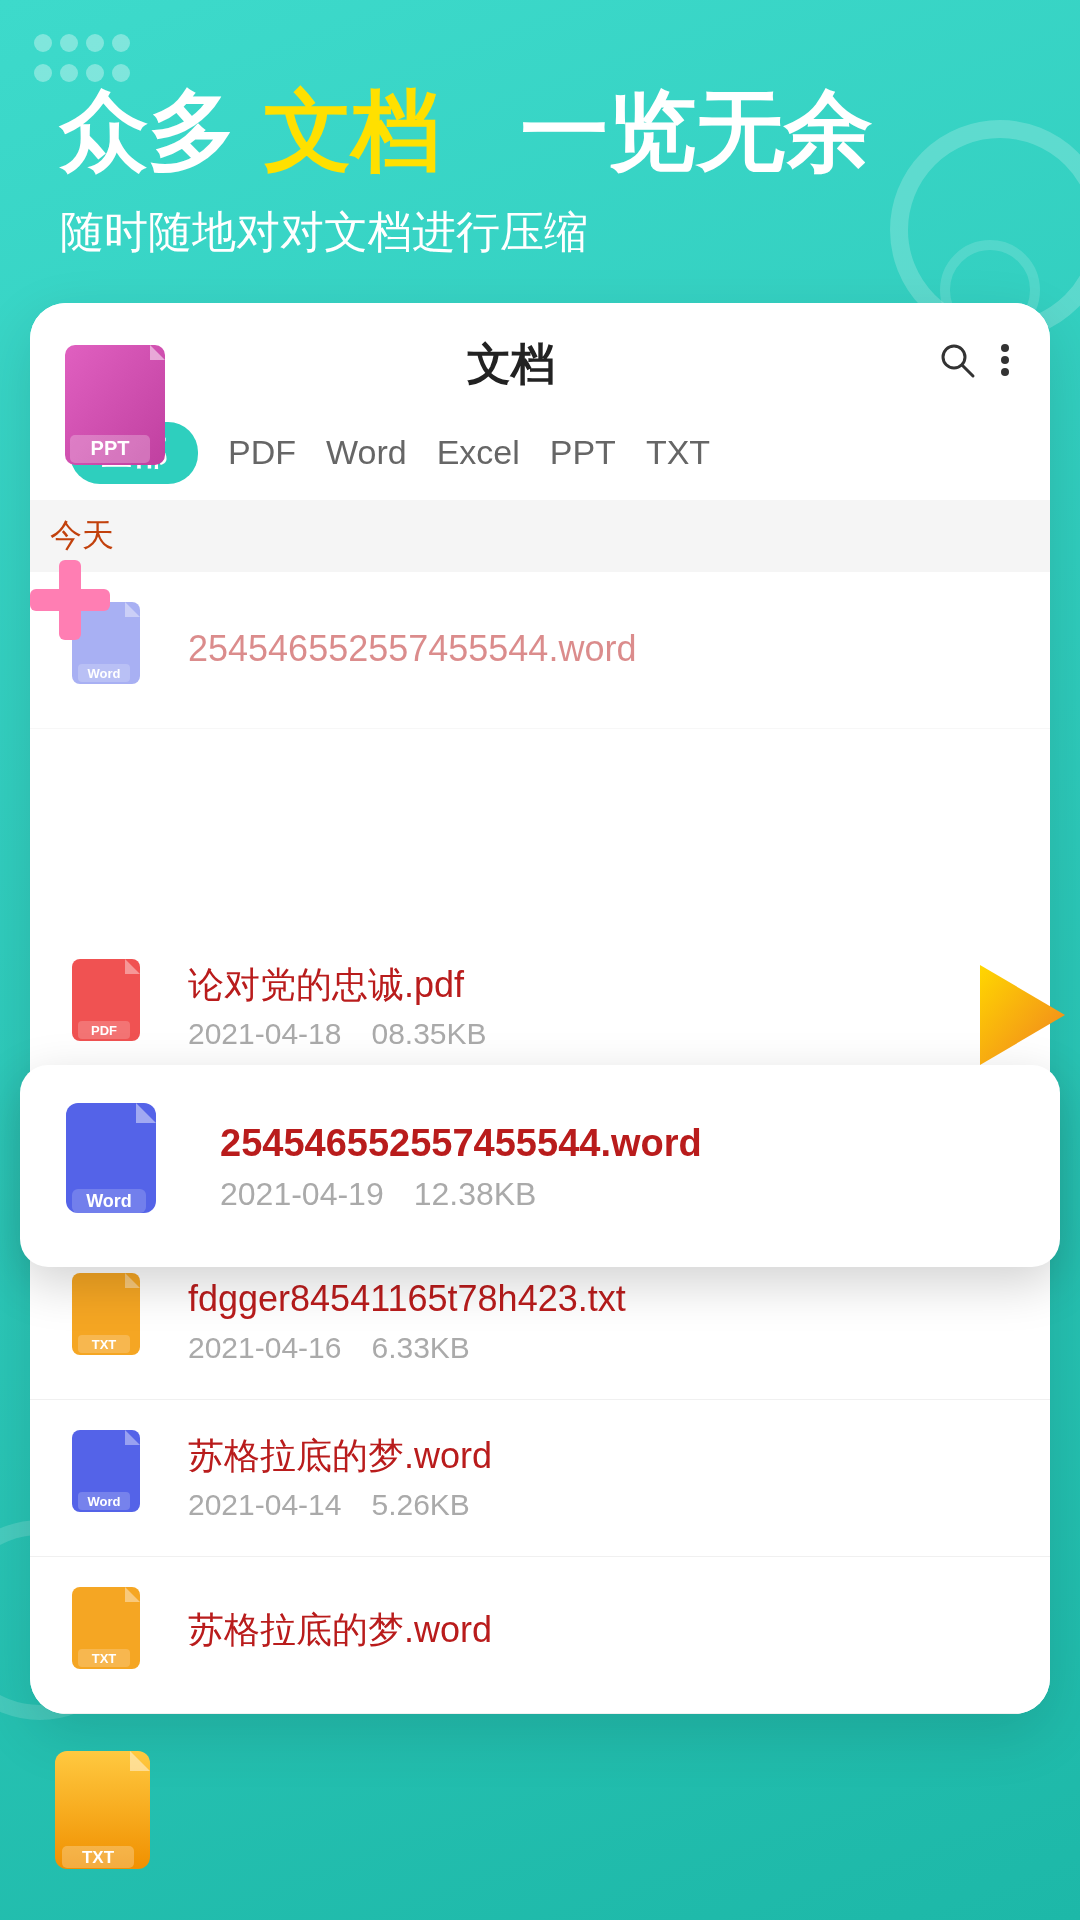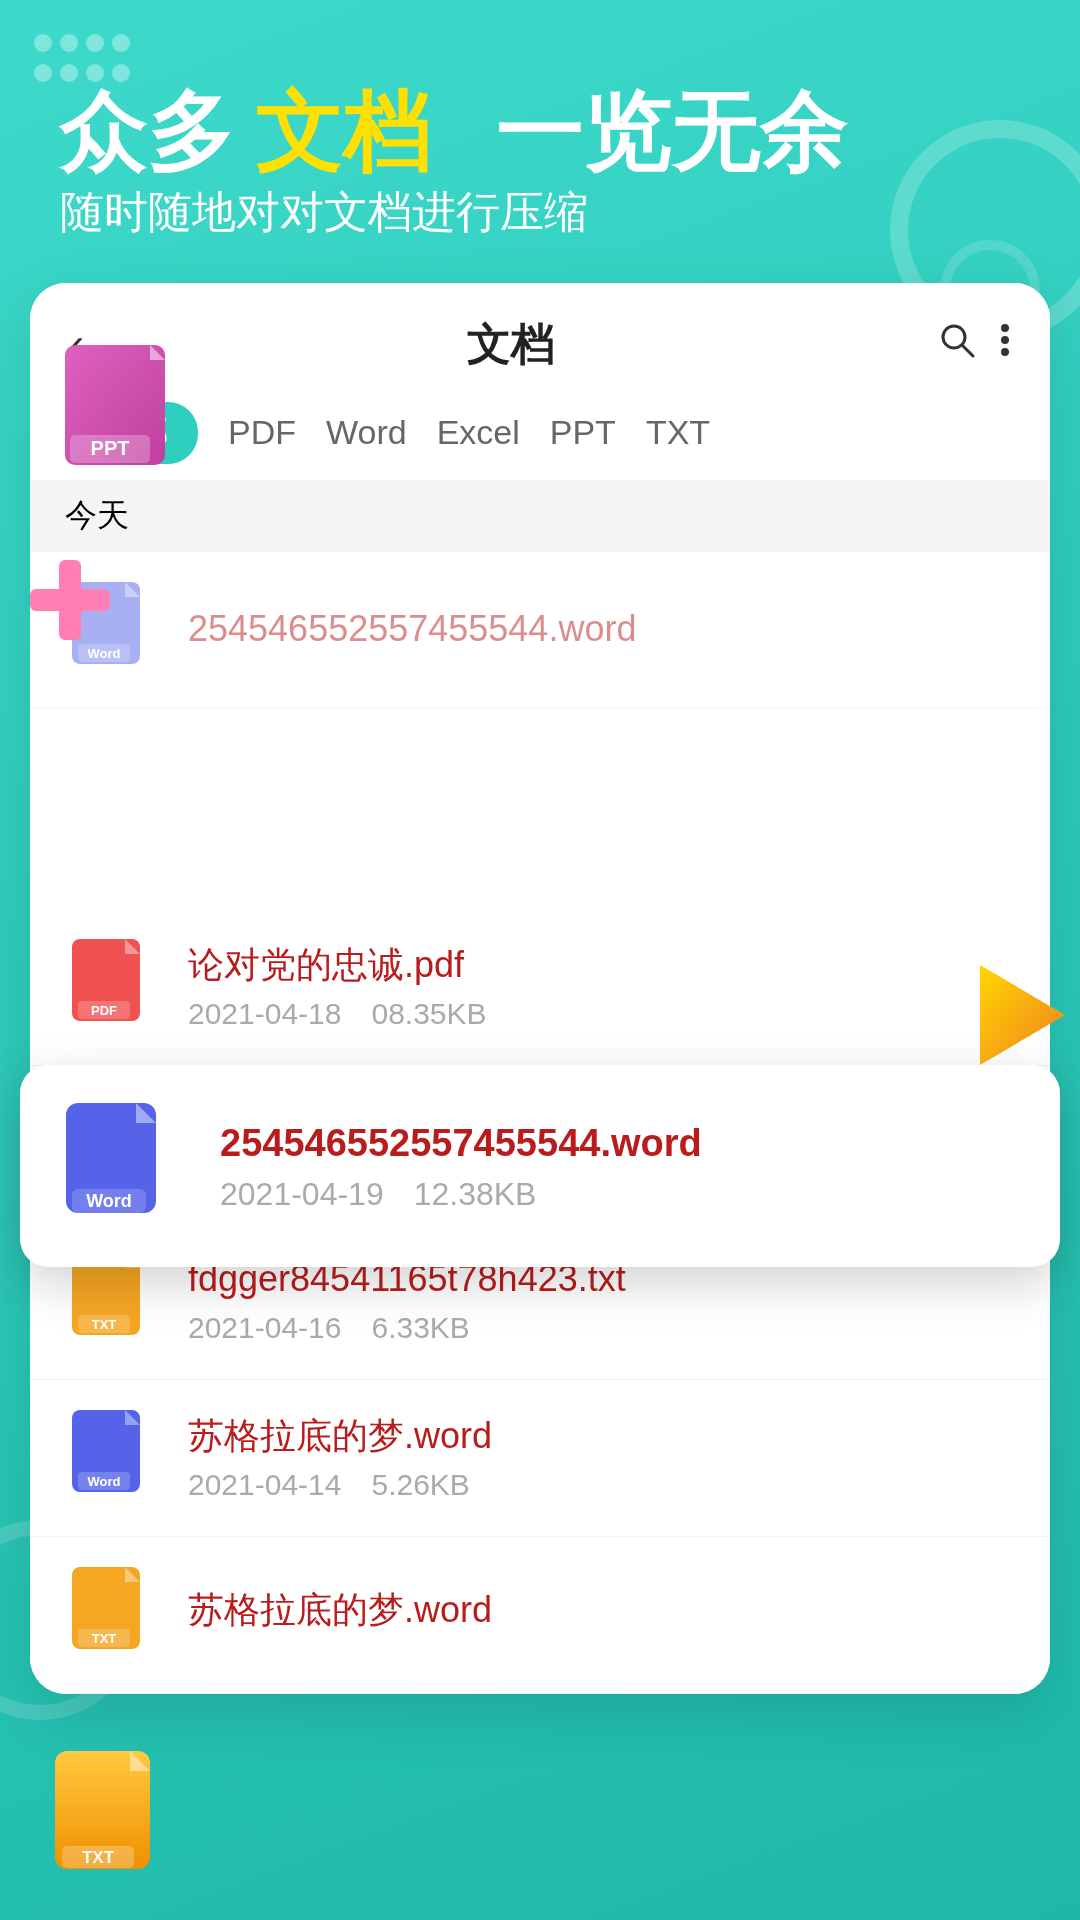--- a/index.html
+++ b/index.html
@@ -68,30 +68,31 @@
       z-index: 2;
       padding: 80px 60px 40px 60px;
     }
     .hero-title {
       font-size: 88px;
       font-weight: 900;
       color: white;
       line-height: 1.15;
       display: flex;
       align-items: flex-start;
-      gap: 20px;
+      gap: 28px;
       flex-wrap: wrap;
     }
     .hero-title .highlight {
       color: #ffe000;
     }
     .hero-subtitle {
       font-size: 44px;
       color: white;
       font-weight: 500;
+      margin-top: 20px;
       line-height: 1.4;
     }
 
     
     .ppt-float {
       position: absolute;
       top: 330px;
       left: 60px;
       z-index: 10;
     }
@@ -198,23 +199,23 @@
       background: #2ecfbe;
       color: white;
       border-radius: 30px;
       padding: 8px 30px;
       font-weight: 600;
     }
 
     
     .section-header {
       background: #f5f5f5;
-      padding: 14px 35px;
+      padding: 14px 20px;
       font-size: 32px;
-      color: #000000;
+      color: #c2410c;
     }
 
     
     .file-item {
       display: flex;
       align-items: center;
       padding: 28px 40px;
       background: white;
       border-bottom: 1px solid #f0f0f0;
     }

